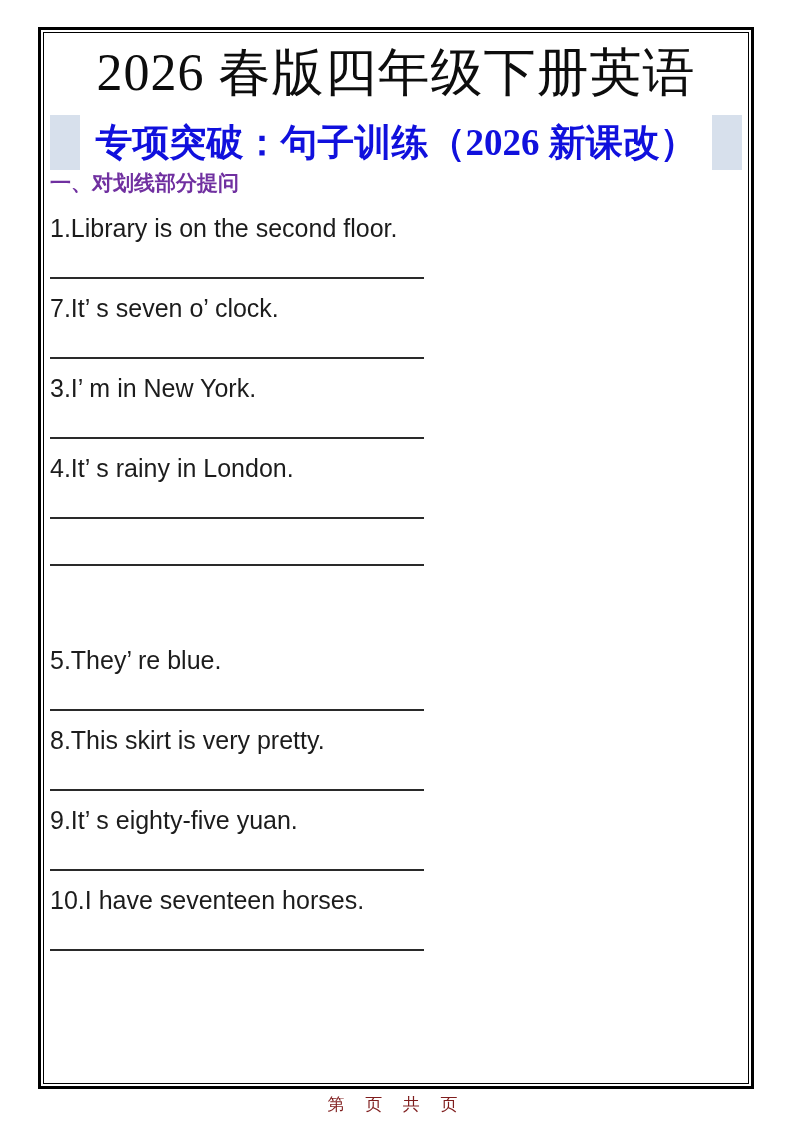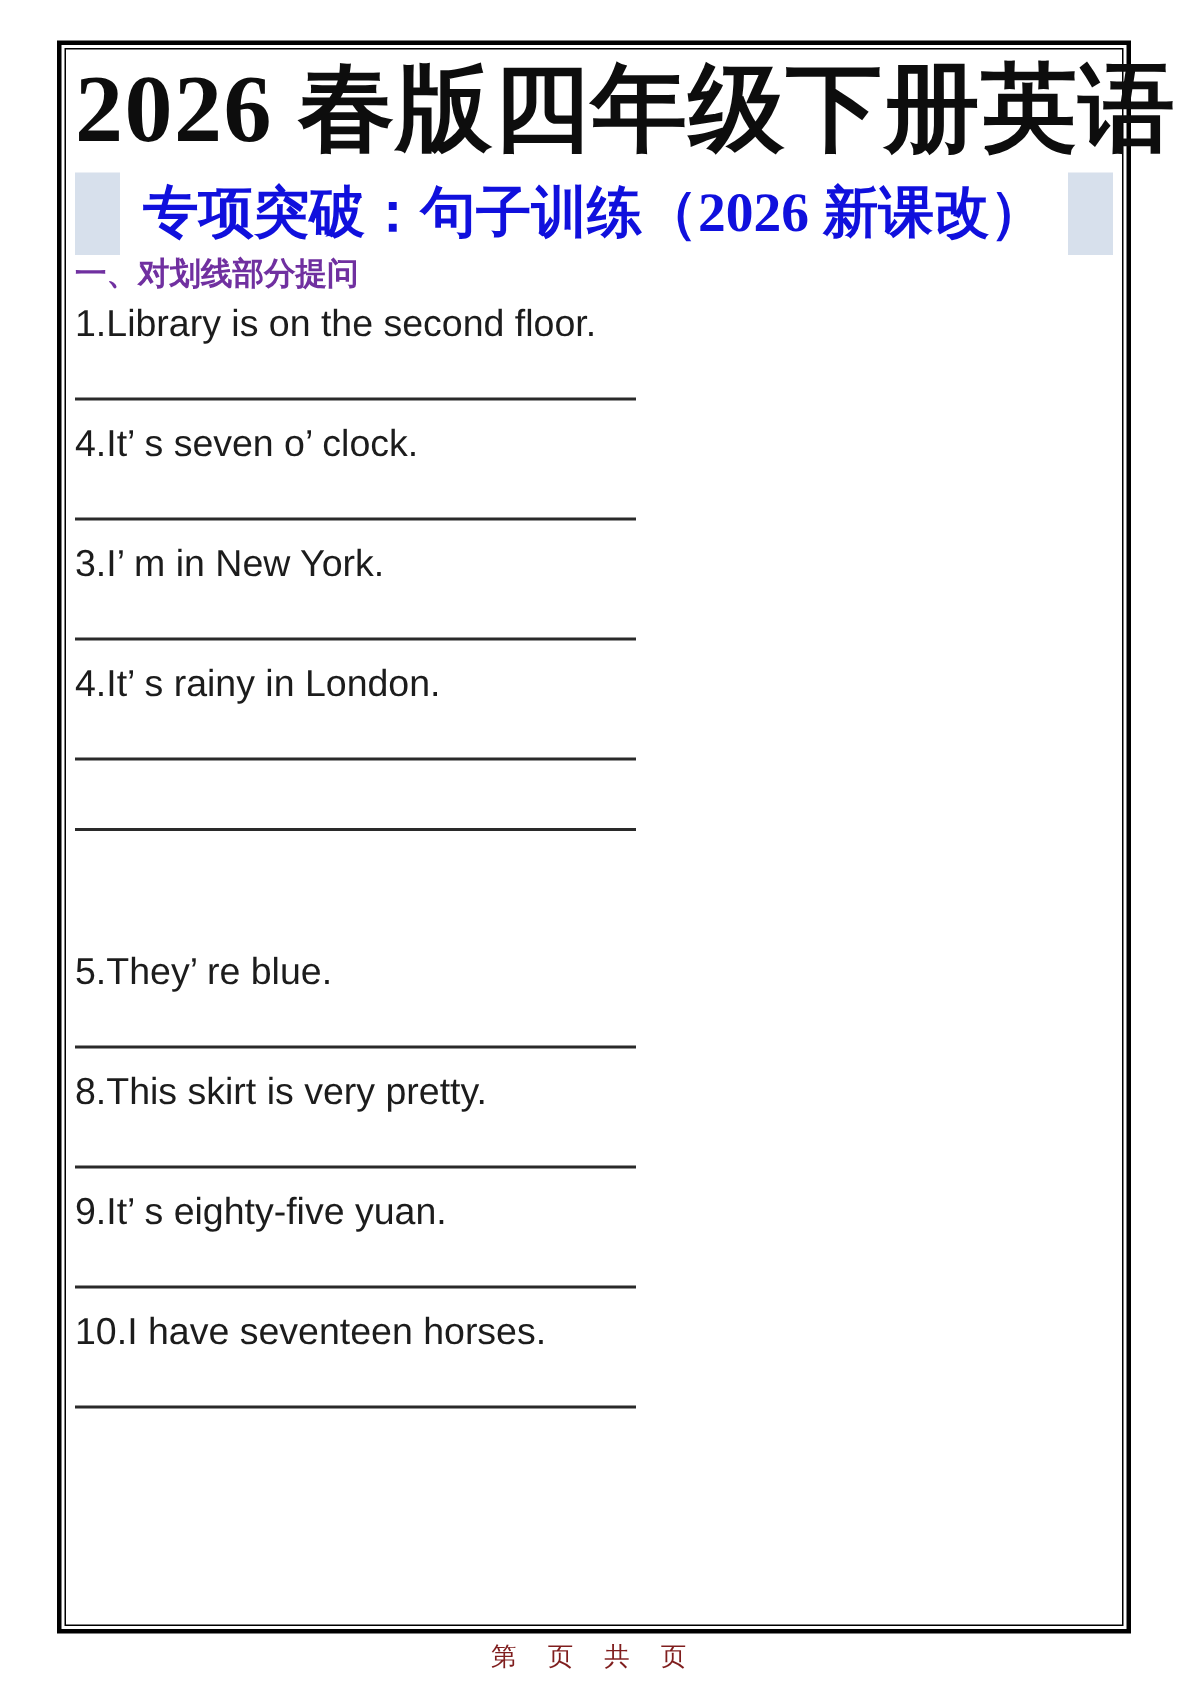--- a/index.html
+++ b/index.html
@@ -24,22 +24,22 @@
   .sheet-inner {
     position: absolute;
     inset: 2px;
     border: 1px solid #000000;
     padding: 4px 6px 0 6px;
   }
   .doc-title {
     margin-top: 6px;
     text-align: center;
     font-family: "Liberation Serif", serif;
-    font-weight: bold;
-    font-size: 64px;
+    font-weight: normal;
+    font-size: 52px;
     line-height: 60px;
     letter-spacing: 1px;
     color: #0d0d0d;
     white-space: nowrap;
   }
   .banner {
     margin-top: 12px;
     height: 55px;
     display: flex;
     align-items: stretch;
@@ -59,21 +59,21 @@
     line-height: 42px;
     color: #1010dd;
     white-space: nowrap;
   }
   .section-heading {
     font-size: 21px;
     line-height: 26px;
     font-weight: bold;
     color: #7030a0;
   }
-  .items { margin-top: 4px; }
+  .items { margin-top: 16px; }
   .item { height: 80px; }
   .sentence {
     font-size: 25px;
     line-height: 33px;
     color: #1c1c1c;
     white-space: nowrap;
   }
   .blank-line {
     width: 374px;
     height: 0;
@@ -109,21 +109,21 @@
       <div class="section-heading">一、对划线部分提问</div>
 
       <div class="items">
 
         <div class="item">
           <div class="sentence">1.Library is on the second floor.</div>
           <div class="blank-line"></div>
         </div>
 
         <div class="item">
-          <div class="sentence">4.It’ s seven o’ clock.</div>
+          <div class="sentence">7.It’ s seven o’ clock.</div>
           <div class="blank-line"></div>
         </div>
 
         <div class="item">
           <div class="sentence">3.I’ m in New York.</div>
           <div class="blank-line"></div>
         </div>
 
         <div class="item">
           <div class="sentence">4.It’ s rainy in London.</div>

